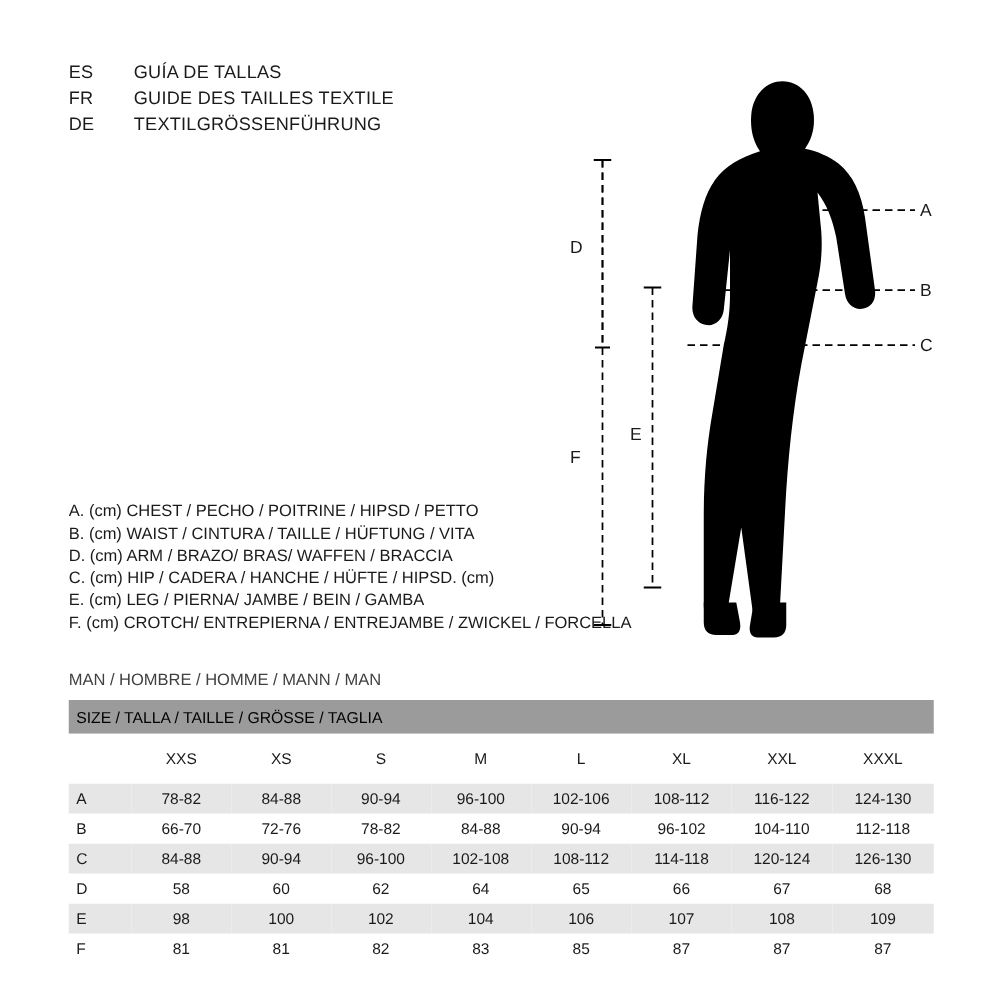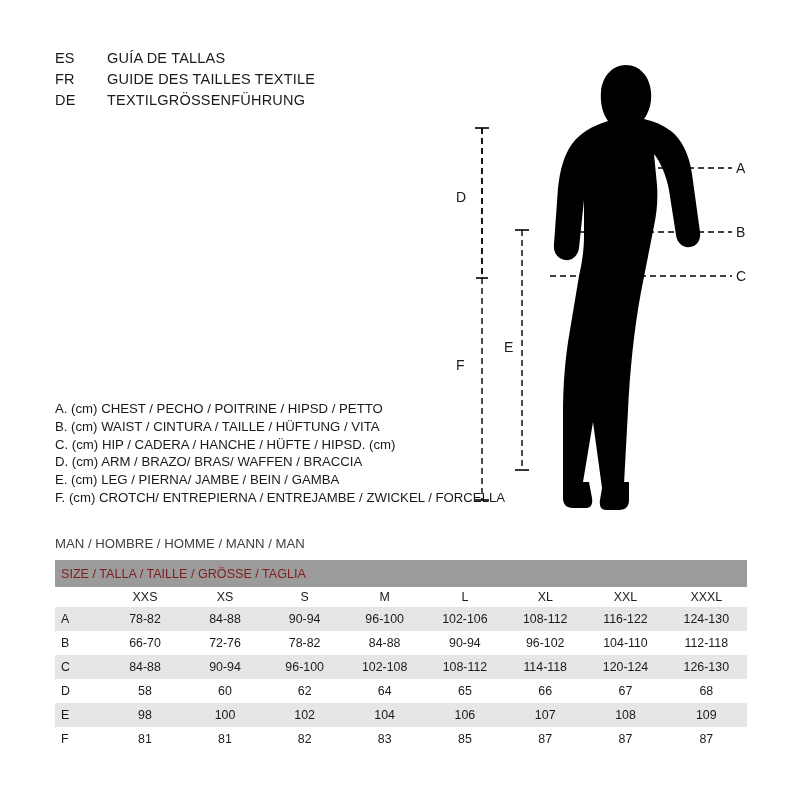--- a/index.html
+++ b/index.html
@@ -83,32 +83,32 @@
     width: 692px;
   }
   table.size-table {
     border-collapse: collapse;
     width: 692px;
     font-size: 12.4px;
     color: #1a1a1a;
   }
   table.size-table tr.head-row td {
     background: #9b9b9b;
-    color: #7f1d1d;
+    color: #000000;
     font-size: 12.6px;
     padding: 4px 0 4px 6px;
     height: 19px;
     text-align: left;
     margin-top: 35px;
   }
   table.size-table tr.col-row td {
     background: #ffffff;
     text-align: center;
     height: 20px;
-    padding: 0 0;
+    padding: 10px 0;
   }
   table.size-table tr.col-row td.rowlabel {
     text-align: left;
     padding-left: 6px;
   }
   table.size-table tr.data-row td {
     text-align: center;
     height: 20px;
     padding: 2px 0;
   }
@@ -141,22 +141,22 @@
     </div>
     <div class="lang-row">
       <span class="lang-code">DE</span>
       <span class="lang-text">TEXTILGRÖSSENFÜHRUNG</span>
     </div>
   </div>
 
   <div class="legend">
     <div class="legend-line">A. (cm) CHEST / PECHO / POITRINE / HIPSD / PETTO</div>
     <div class="legend-line">B. (cm) WAIST / CINTURA / TAILLE / HÜFTUNG / VITA</div>
+    <div class="legend-line">D. (cm) ARM / BRAZO/ BRAS/ WAFFEN / BRACCIA</div>
     <div class="legend-line">C. (cm) HIP / CADERA / HANCHE / HÜFTE / HIPSD. (cm)</div>
-    <div class="legend-line">D. (cm) ARM / BRAZO/ BRAS/ WAFFEN / BRACCIA</div>
     <div class="legend-line">E. (cm) LEG / PIERNA/ JAMBE / BEIN / GAMBA</div>
     <div class="legend-line">F. (cm) CROTCH/ ENTREPIERNA / ENTREJAMBE / ZWICKEL / FORCELLA</div>
   </div>
   <div class="legend-gender">MAN / HOMBRE / HOMME / MANN / MAN</div>
 
   <div class="diagram">
     <svg width="340" height="500" viewBox="0 0 340 500" xmlns="http://www.w3.org/2000/svg">
 
       <g fill="#000000">
         <path d="M196 35

